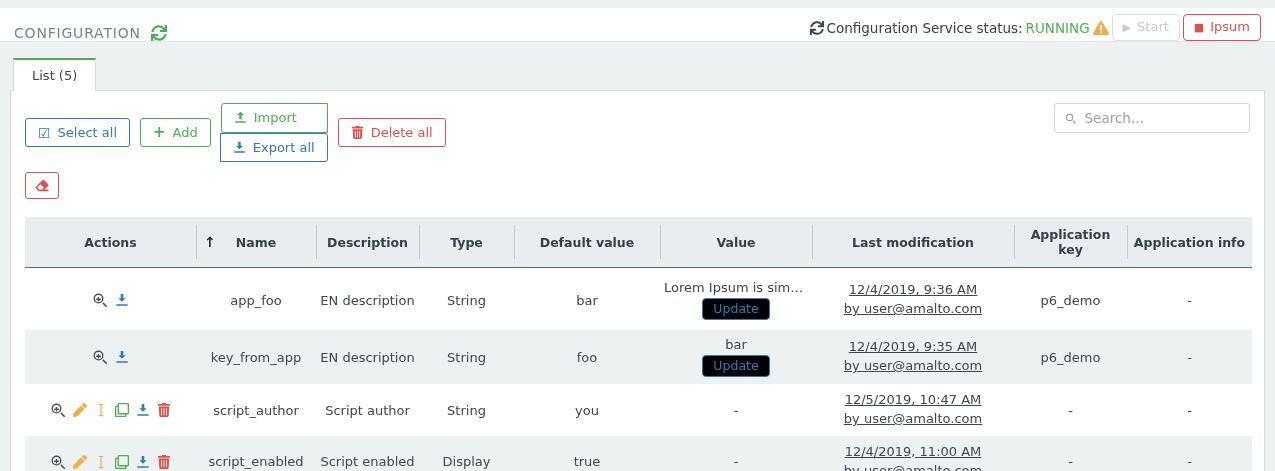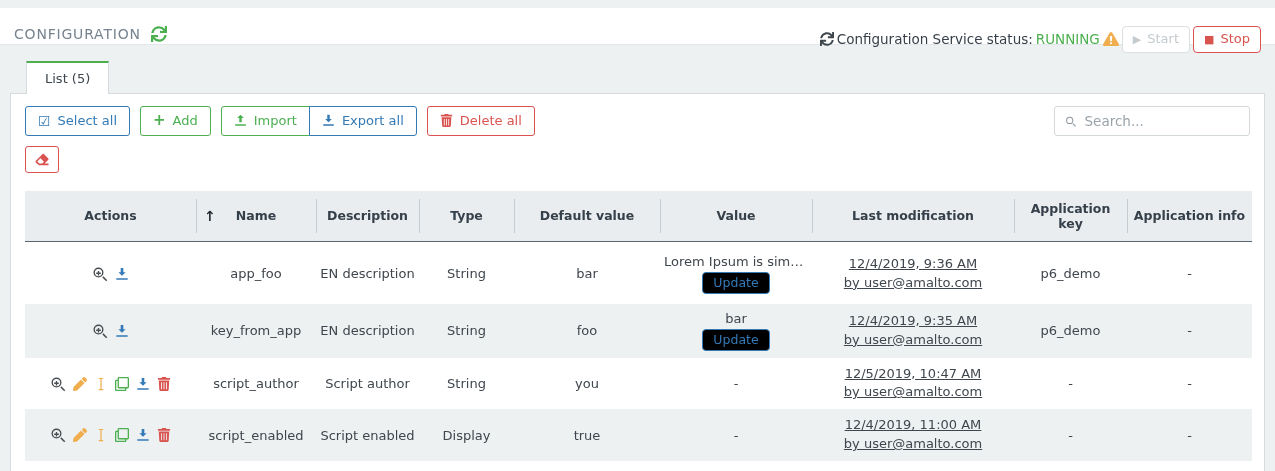--- a/index.html
+++ b/index.html
@@ -8,61 +8,61 @@
     background:#eef1f2;
     font-family:"DejaVu Sans","Liberation Sans",sans-serif;
     font-size:13px; color:#404448;
   }
   .icon svg { width:100%; height:100%; fill:currentColor; display:block; }
 
   
   .top-gap { height:8px; }
   .app-header {
     background:#fff; border-bottom:1px solid #e3e7e9; height:34px;
-    display:flex; align-items:flex-start; justify-content:space-between; padding:18px 14px;
+    display:flex; align-items:flex-end; justify-content:space-between; padding:0 14px;
   }
   .app-title-wrap { display:flex; align-items:center; gap:10px; }
   .app-title { color:#76838f; font-size:14px; letter-spacing:.8px; }
   .i14 { width:14px; height:14px; display:inline-block; }
   .i16 { width:16px; height:16px; display:inline-block; }
   .green { color:#4caf50; }
   .dark  { color:#3d454d; }
   .service { display:flex; align-items:center; gap:3px; color:#37404a; font-size:13.5px; }
   .status-running { color:#4caf50; }
   .hbtn {
     background:#fff; border:1px solid; border-radius:4px; padding:3px 10px;
     font-size:13px; display:inline-flex; align-items:center; gap:6px; cursor:pointer;
     font-family:inherit; line-height:1.45;
   }
   .hbtn.disabled { border-color:#dadfe2; color:#c4cace; cursor:default; }
   .hbtn.stop { border-color:#d9534f; color:#d9534f; }
   .glyph { font-size:11px; line-height:1; }
 
   
-  .tabs { margin:16px 26px 0; display:flex; }
+  .tabs { margin:16px 13px 0; display:flex; }
   .tab {
     background:#fff; border:1px solid #d6dbdd; border-bottom:none; border-top:2px solid #4caf50;
     padding:8px 18px 8px; font-size:13px; color:#3d454d; position:relative; z-index:2;
     margin-bottom:-1px; cursor:pointer;
   }
   .panel { margin:0 10px 6px; background:#fff; border:1px solid #d6dbdd; min-height:376px; }
 
   
   .toolbar { padding:12px 14px 18px; display:flex; justify-content:space-between; align-items:flex-start; }
   .btn-row { display:flex; gap:10px; align-items:center; }
   .btn-row2 { display:flex; gap:6px; align-items:center; margin-top:10px; }
   .btn {
     background:#fff; border:1px solid; border-radius:3px; padding:6px 12px; font-size:13px;
     display:inline-flex; align-items:center; gap:7px; cursor:pointer; font-family:inherit; line-height:1.2;
   }
   .btn .i13 { width:13px; height:13px; display:inline-block; }
   .btn-blue  { border-color:#337ab7; color:#337ab7; }
   .btn-green { border-color:#4caf50; color:#4caf50; }
   .btn-red   { border-color:#d9534f; color:#d9534f; }
-  .btn-group { display:inline-flex; }
+  .btn-group { display:inline-flex;flex-direction:column; }
   .btn-group .btn:first-child { border-radius:3px 0 0 3px; }
   .btn-group .btn:last-child  { border-radius:0 3px 3px 0; margin-left:-1px; }
   .check-glyph { font-size:14px; line-height:1; }
   .plus-glyph  { font-size:15px; font-weight:bold; line-height:.9; }
   .caret {
     display:inline-block; width:0; height:0; margin-left:3px;
     border-left:4px solid transparent; border-right:4px solid transparent; border-top:5px solid currentColor;
   }
   .eraser-btn { padding:6px 9px; }
   .search-box {
@@ -129,21 +129,21 @@
       <svg viewBox="0 0 576 512">
           <path fill="#f0ad4e" fill-rule="evenodd" d="M569.5 440L329.6 24c-18.4-32-64.7-32-83.2 0L6.5 440c-18.4 31.9 4.6 72 41.6 72h479.8c37 0 60-40.1 41.6-72zM288 448a38 38 0 1 1 0-76 38 38 0 0 1 0 76zm-32-132l-12-148c-1-12 8-22 20-22h48c12 0 21 10 20 22l-12 148c-1 11-10 19-21 19h-22c-11 0-20-8-21-19z"></path>
         </svg>
     </span>
     <button class="hbtn disabled">
       <span class="glyph">▶</span>
       <span>Start</span>
     </button>
     <button class="hbtn stop">
       <span class="glyph">■</span>
-      <span>Stop</span>
+      <span>Ipsum</span>
     </button>
   </div>
 </header>
 
 <nav class="tabs">
   <div class="tab">
     <span>List (5)</span>
   </div>
 </nav>
 

